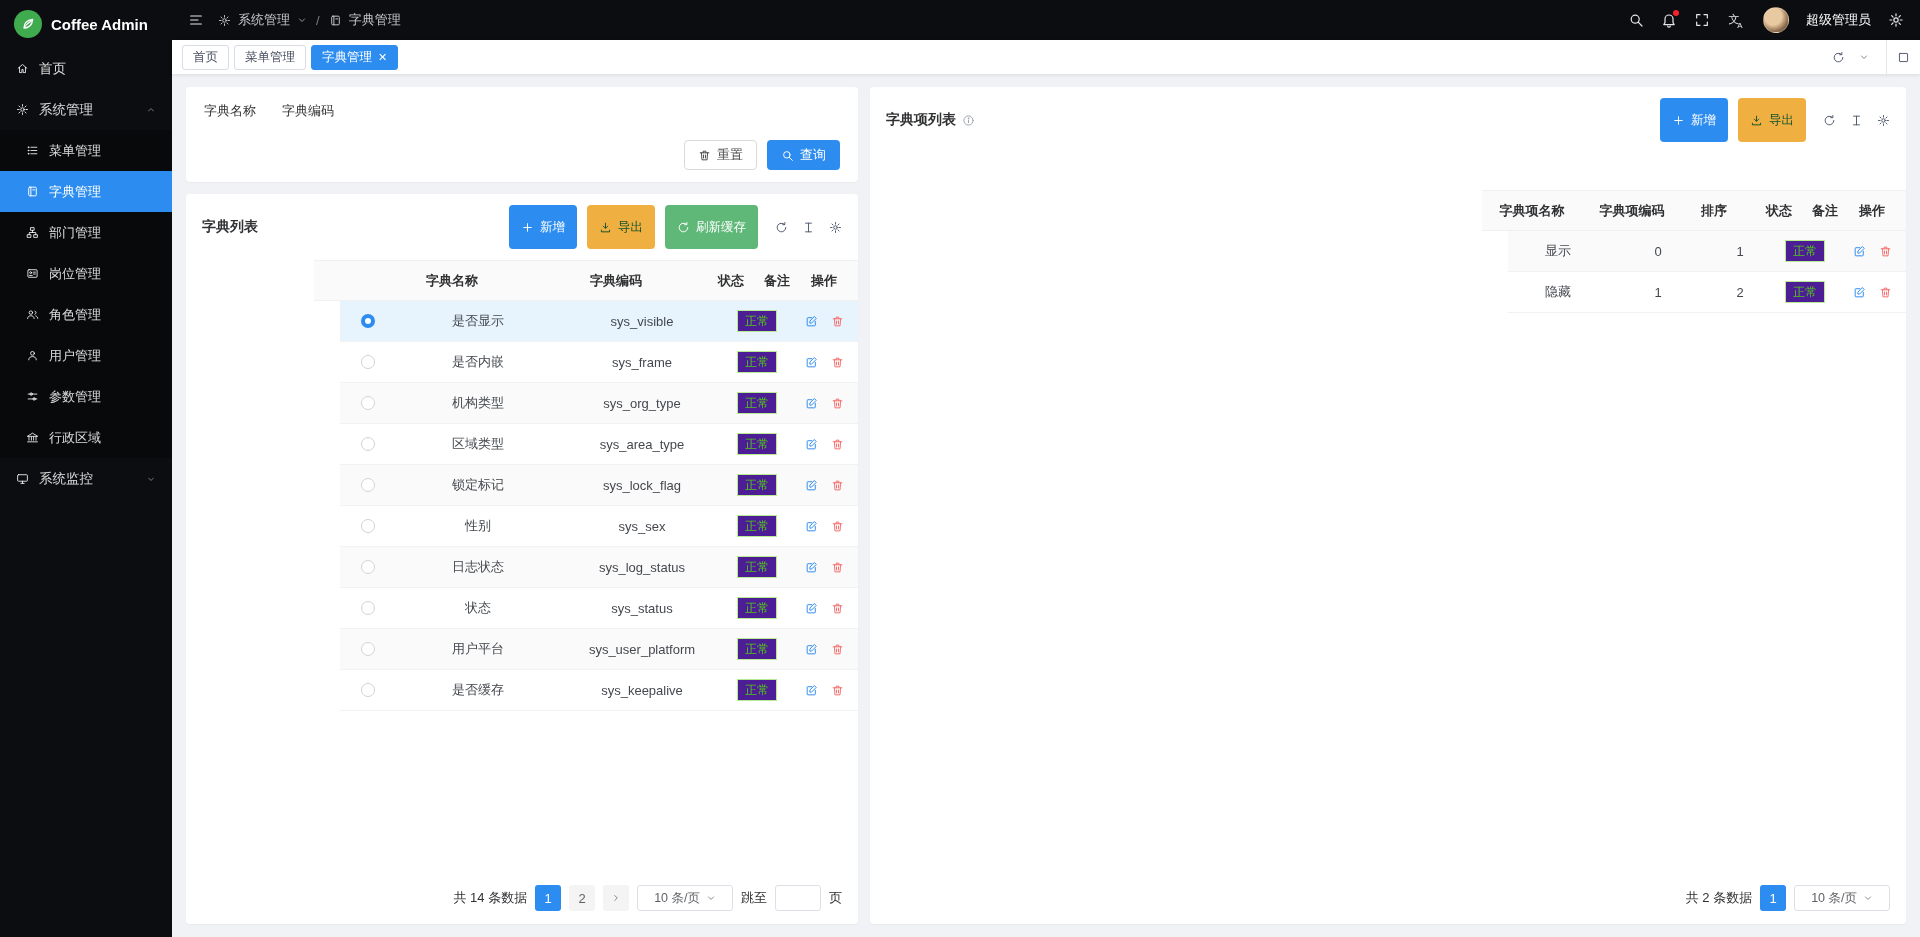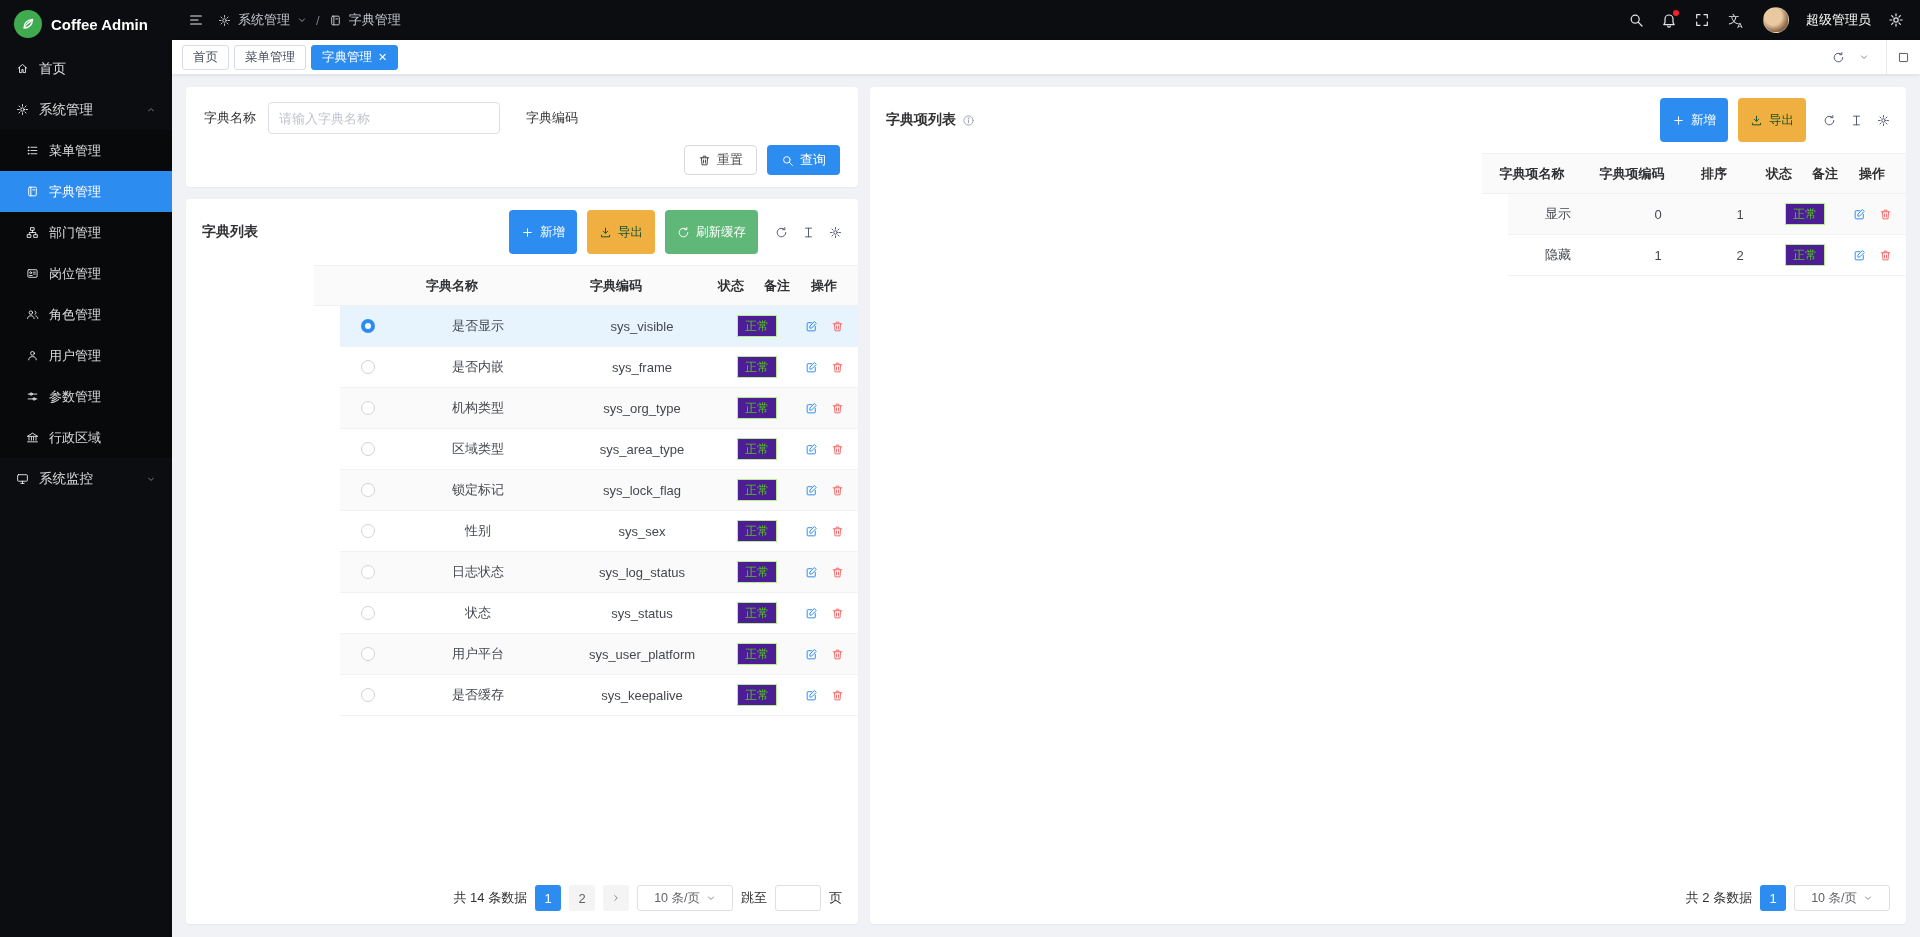--- a/index.html
+++ b/index.html
@@ -47,31 +47,31 @@
 
   .left-col { width:672px; display:flex; flex-direction:column; gap:12px; flex-shrink:0; }
 
   
   .search-card { padding:15px 18px 12px; }
   .search-row { display:flex; align-items:center; gap:26px; }
   .form-item { display:flex; align-items:center; gap:12px; }
   .form-label { font-size:13px; color:#333; white-space:nowrap; }
   .inp { width:232px; height:32px; border:1px solid #dcdfe6; border-radius:4px; padding:0 10px; font-size:13px; color:#333; outline:none; font-family:inherit; }
   .inp::placeholder { color:#c0c4cc; }
-  .search-btns { display:flex; justify-content:flex-end; gap:10px; margin-top:11px; }
+  .search-btns { display:flex; justify-content:flex-end; gap:10px; margin-top:20px; }
   .btn { height:30px; border-radius:4px; border:1px solid transparent; font-size:13px; padding:0 13px; display:inline-flex; align-items:center; gap:6px; cursor:pointer; font-family:inherit; }
   .btn-plain { background:#fff; border-color:#d9d9d9; color:#4a4a4a; }
   .btn-primary { background:var(--primary,#2d8cf0); color:#fff; }
   .btn-warn { background:var(--warning,#efb041); color:#14532d; }
   .btn-success { background:var(--success,#5fb878); color:#fff; }
   .btn.sm { height:44px; padding:0 11px; font-size:12.5px; }
 
   
   .list-card { flex:1; display:flex; flex-direction:column; min-height:0; }
-  .items-card { flex:1; display:flex; flex-direction:column; min-height:0; }
+  .items-card { flex:1; display:flex; flex-direction:column; min-height:0;gap:37px; }
   .card-head { display:flex; align-items:center; padding:11px 16px; gap:10px; }
   .card-title { font-size:14px; font-weight:bold; color:#303133; display:flex; align-items:center; gap:6px; }
   .card-title .info { color:#9ca3af; }
   .head-tools { margin-left:auto; display:flex; align-items:center; gap:10px; }
   .tool-icons { display:flex; align-items:center; gap:14px; color:#515a6e; margin-left:7px; }
   .tool-icons .ti { cursor:pointer; display:flex; }
 
   .ttable { display:flex; flex-direction:column; font-size:13px;align-items:flex-end; }
   .thead { display:flex; background:#fafafa; border-top:1px solid #f0f0f0; border-bottom:1px solid #f0f0f0; }
   .th { font-weight:bold; color:#303133; height:39px; display:flex; align-items:center; justify-content:center; }
@@ -395,21 +395,20 @@
     </div>
 
     <div class="content">
 
       <div class="left-col">
 
         <div class="card search-card">
           <div class="search-row">
             <div class="form-item">
               <span class="form-label">字典名称</span>
-              <input class="inp" placeholder="请输入字典名称" style="">
             </div>
             <div class="form-item">
               <span class="form-label">字典编码</span>
             </div>
           </div>
           <div class="search-btns">
             <button class="btn btn-plain">
               <svg class="ic sm">
                   <use href="#i-trash"></use>
                 </svg>

